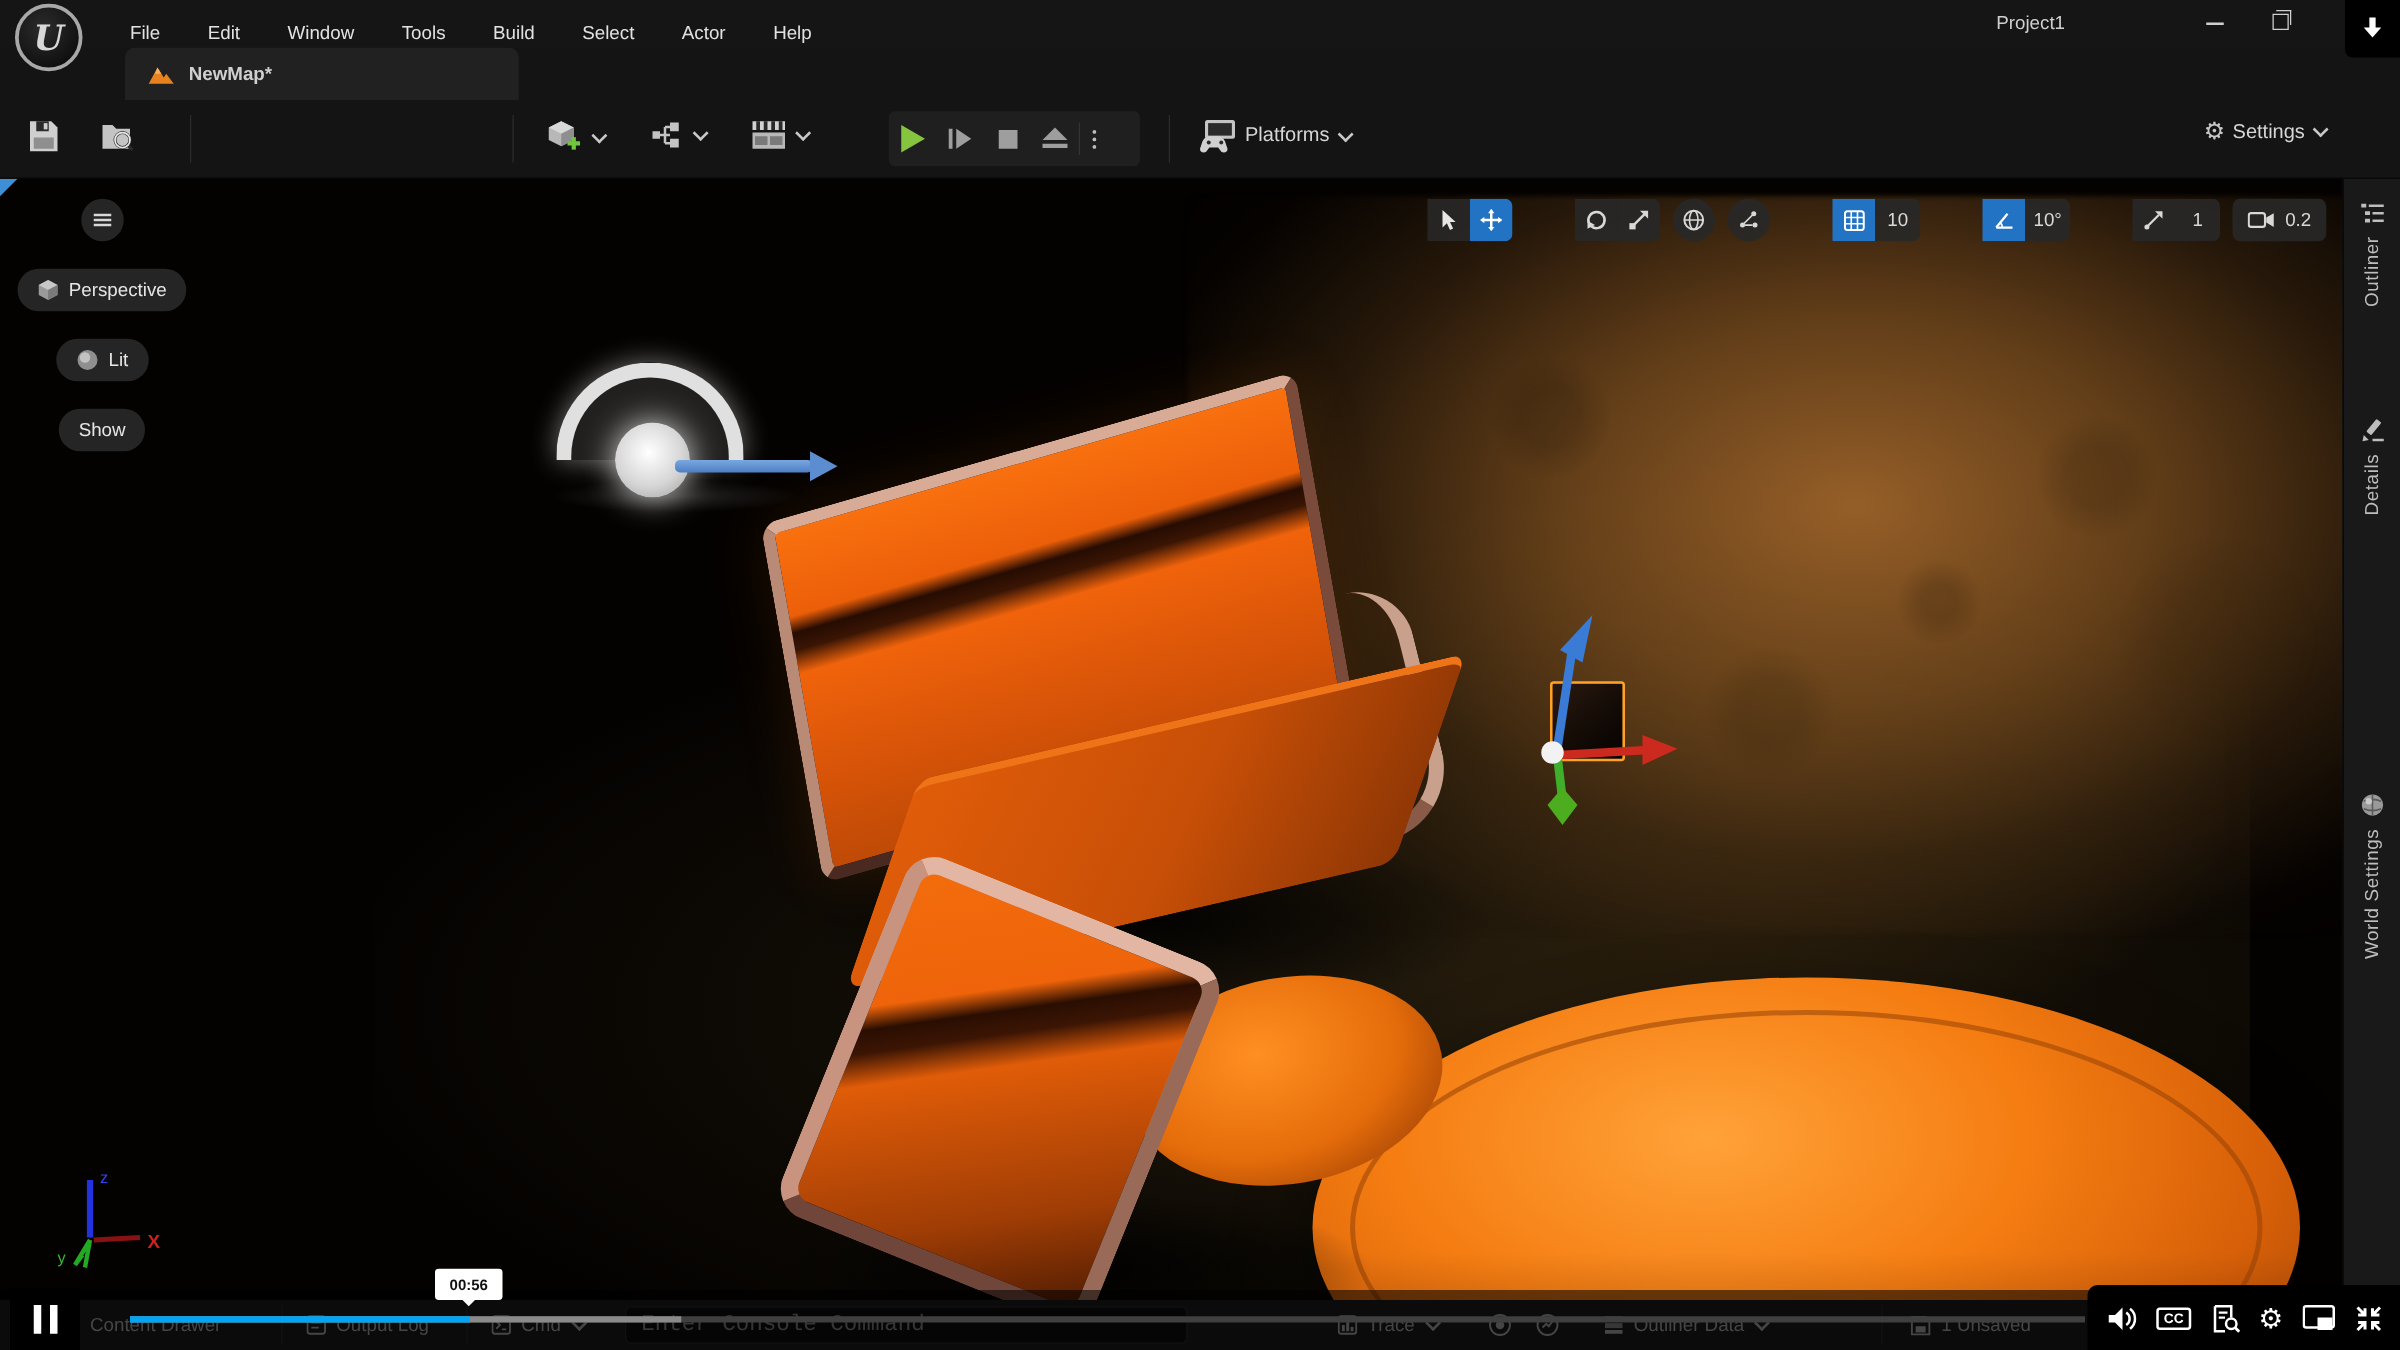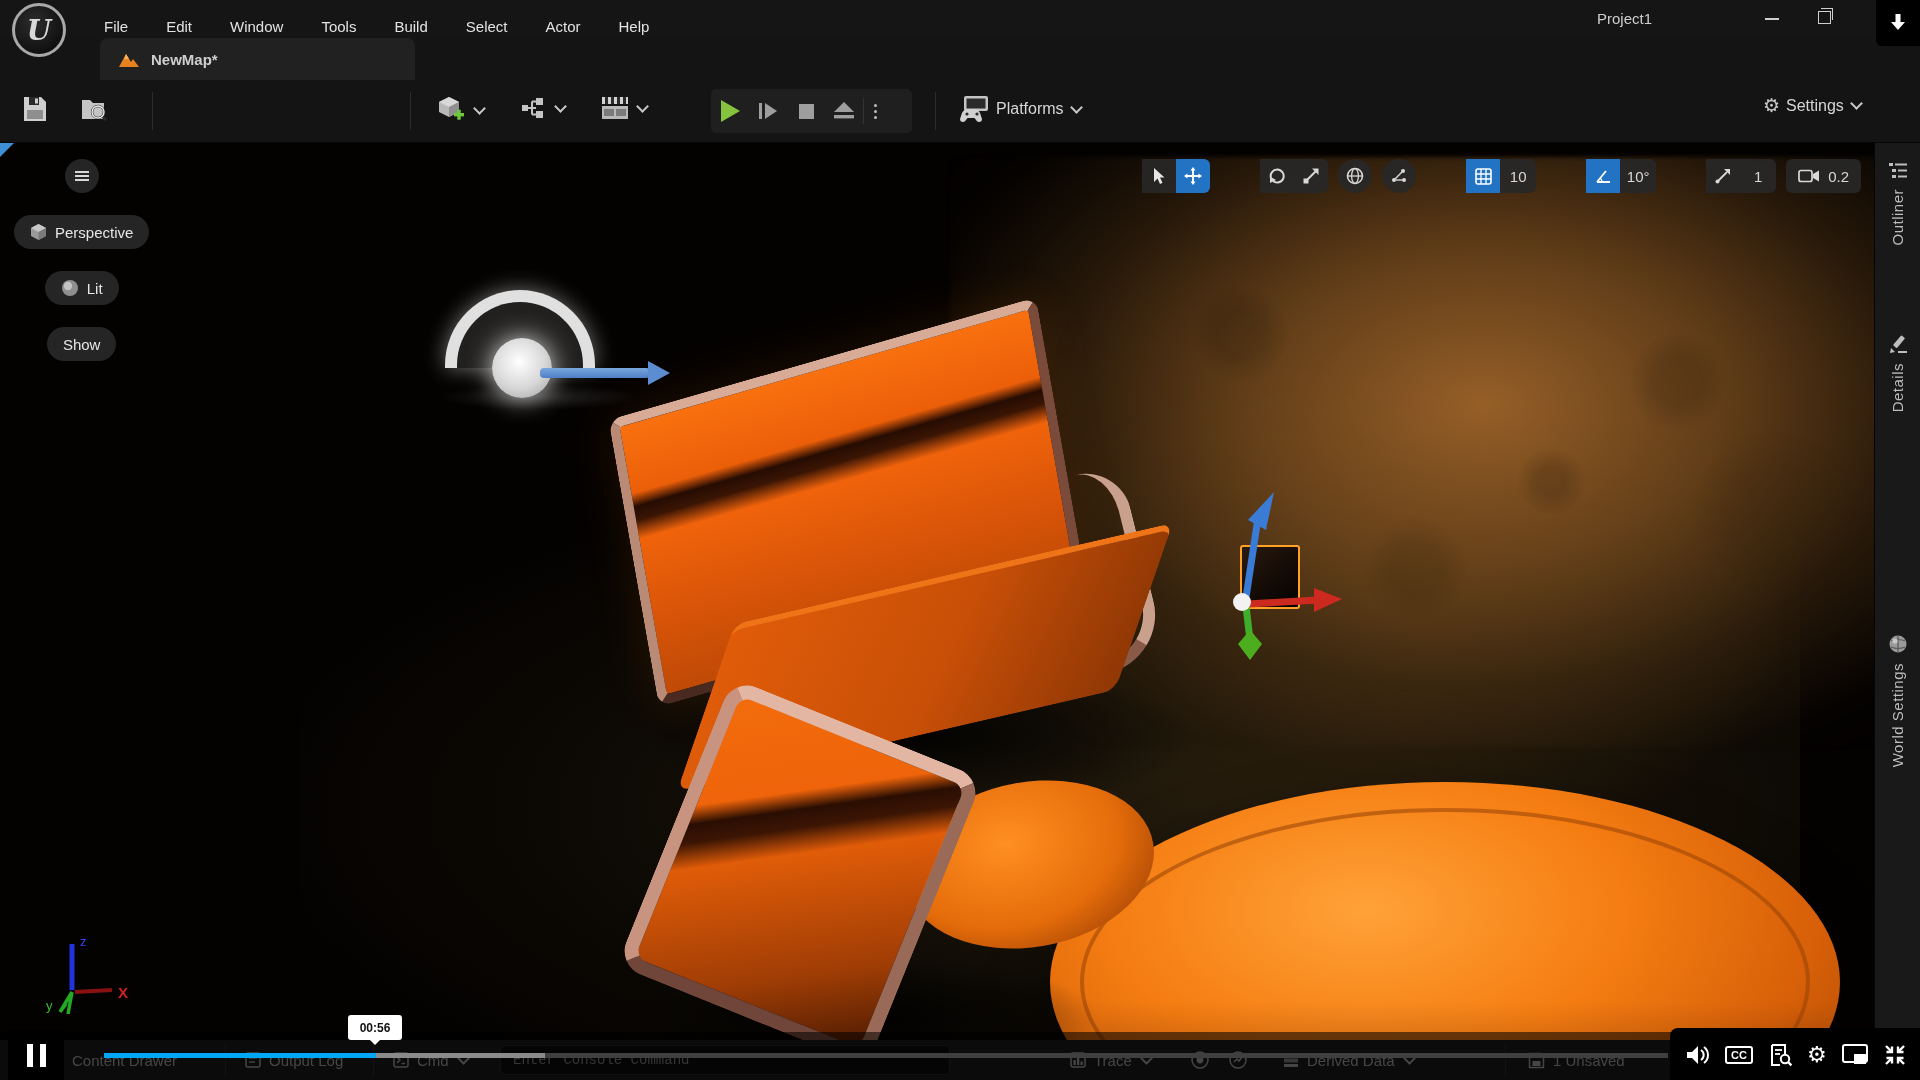--- a/index.html
+++ b/index.html
@@ -136,21 +136,21 @@
   .caption{background:#000;color:#fff;font-size:38px;padding:8px 26px;line-height:1.25;}
 
   
   .statusbar{position:absolute;left:0;right:0;top:1040px;height:40px;background:#191919;z-index:30;
              display:flex;align-items:center;color:#9a9a9a;font-size:15px;}
   .sb-item{position:absolute;display:flex;align-items:center;gap:8px;white-space:nowrap;}
   .sb-sep{position:absolute;top:4px;width:1px;height:32px;background:#2a2a2a;}
   .console{position:absolute;left:500px;top:5px;width:450px;height:30px;background:#0c0c0c;
            border-radius:5px;border:1px solid #262626;box-sizing:border-box;}
   .console input{width:100%;height:100%;background:transparent;border:none;outline:none;
-    color:#6a6a6a;font-family:"Liberation Mono","DejaVu Sans Mono",monospace;font-size:14px;padding:0 12px;box-sizing:border-box;}
+    color:#6a6a6a;font-family:"Liberation Mono","DejaVu Sans Mono",monospace;font-size:18px;padding:0 12px;box-sizing:border-box;}
 
   
   .videobar{position:absolute;left:0;right:0;top:1032px;height:48px;background:rgba(0,0,0,.55);z-index:50;}
   .pausebox{position:absolute;left:8px;top:-2px;width:56px;height:50px;background:#000;
             display:flex;align-items:center;justify-content:center;gap:7px;cursor:pointer;}
   .pausebox i{width:6px;height:23px;background:#fff;}
   .track{position:absolute;left:104px;top:21px;width:1564px;height:5px;background:#3f3f3f;cursor:pointer;}
   .track .buffered{position:absolute;left:0;top:0;height:5px;width:441px;background:#8a8a8a;}
   .track .played{position:absolute;left:0;top:0;height:5px;width:272px;background:#00a6f6;}
   .tooltip{position:absolute;left:348px;top:-17px;width:54px;height:25px;background:#fff;border-radius:3px;
@@ -564,21 +564,21 @@
         <circle cx="10" cy="10" r="8" fill="none" stroke="#9a9a9a" stroke-width="1.5"></circle>
         <path d="M6 12 l3 -3 l2 2 l3 -4" fill="none" stroke="#9a9a9a" stroke-width="1.5"></path>
       </svg>
     </div>
     <div class="sb-item" style="left:1283px;">
       <svg width="16" height="16" viewBox="0 0 16 16">
         <rect x="1" y="1" width="14" height="4" fill="#9a9a9a"></rect>
         <rect x="1" y="6.5" width="14" height="4" fill="#7a7a7a"></rect>
         <rect x="1" y="12" width="14" height="3" fill="#9a9a9a"></rect>
       </svg>
-      <span>Derived Data</span>
+      <span>Outliner Data</span>
       <span class="chev" style="color:#9a9a9a;"></span>
     </div>
     <div class="sb-sep" style="left:1505px;"></div>
     <div class="sb-item" style="left:1528px;">
       <svg width="17" height="17" viewBox="0 0 17 17">
         <path d="M1.5 1.5 h11 l3 3 v11 h-14 z" fill="none" stroke="#9a9a9a" stroke-width="1.5"></path>
         <rect x="4.5" y="9" width="8" height="5" fill="#9a9a9a"></rect>
       </svg>
       <span>1 Unsaved</span>
     </div>

